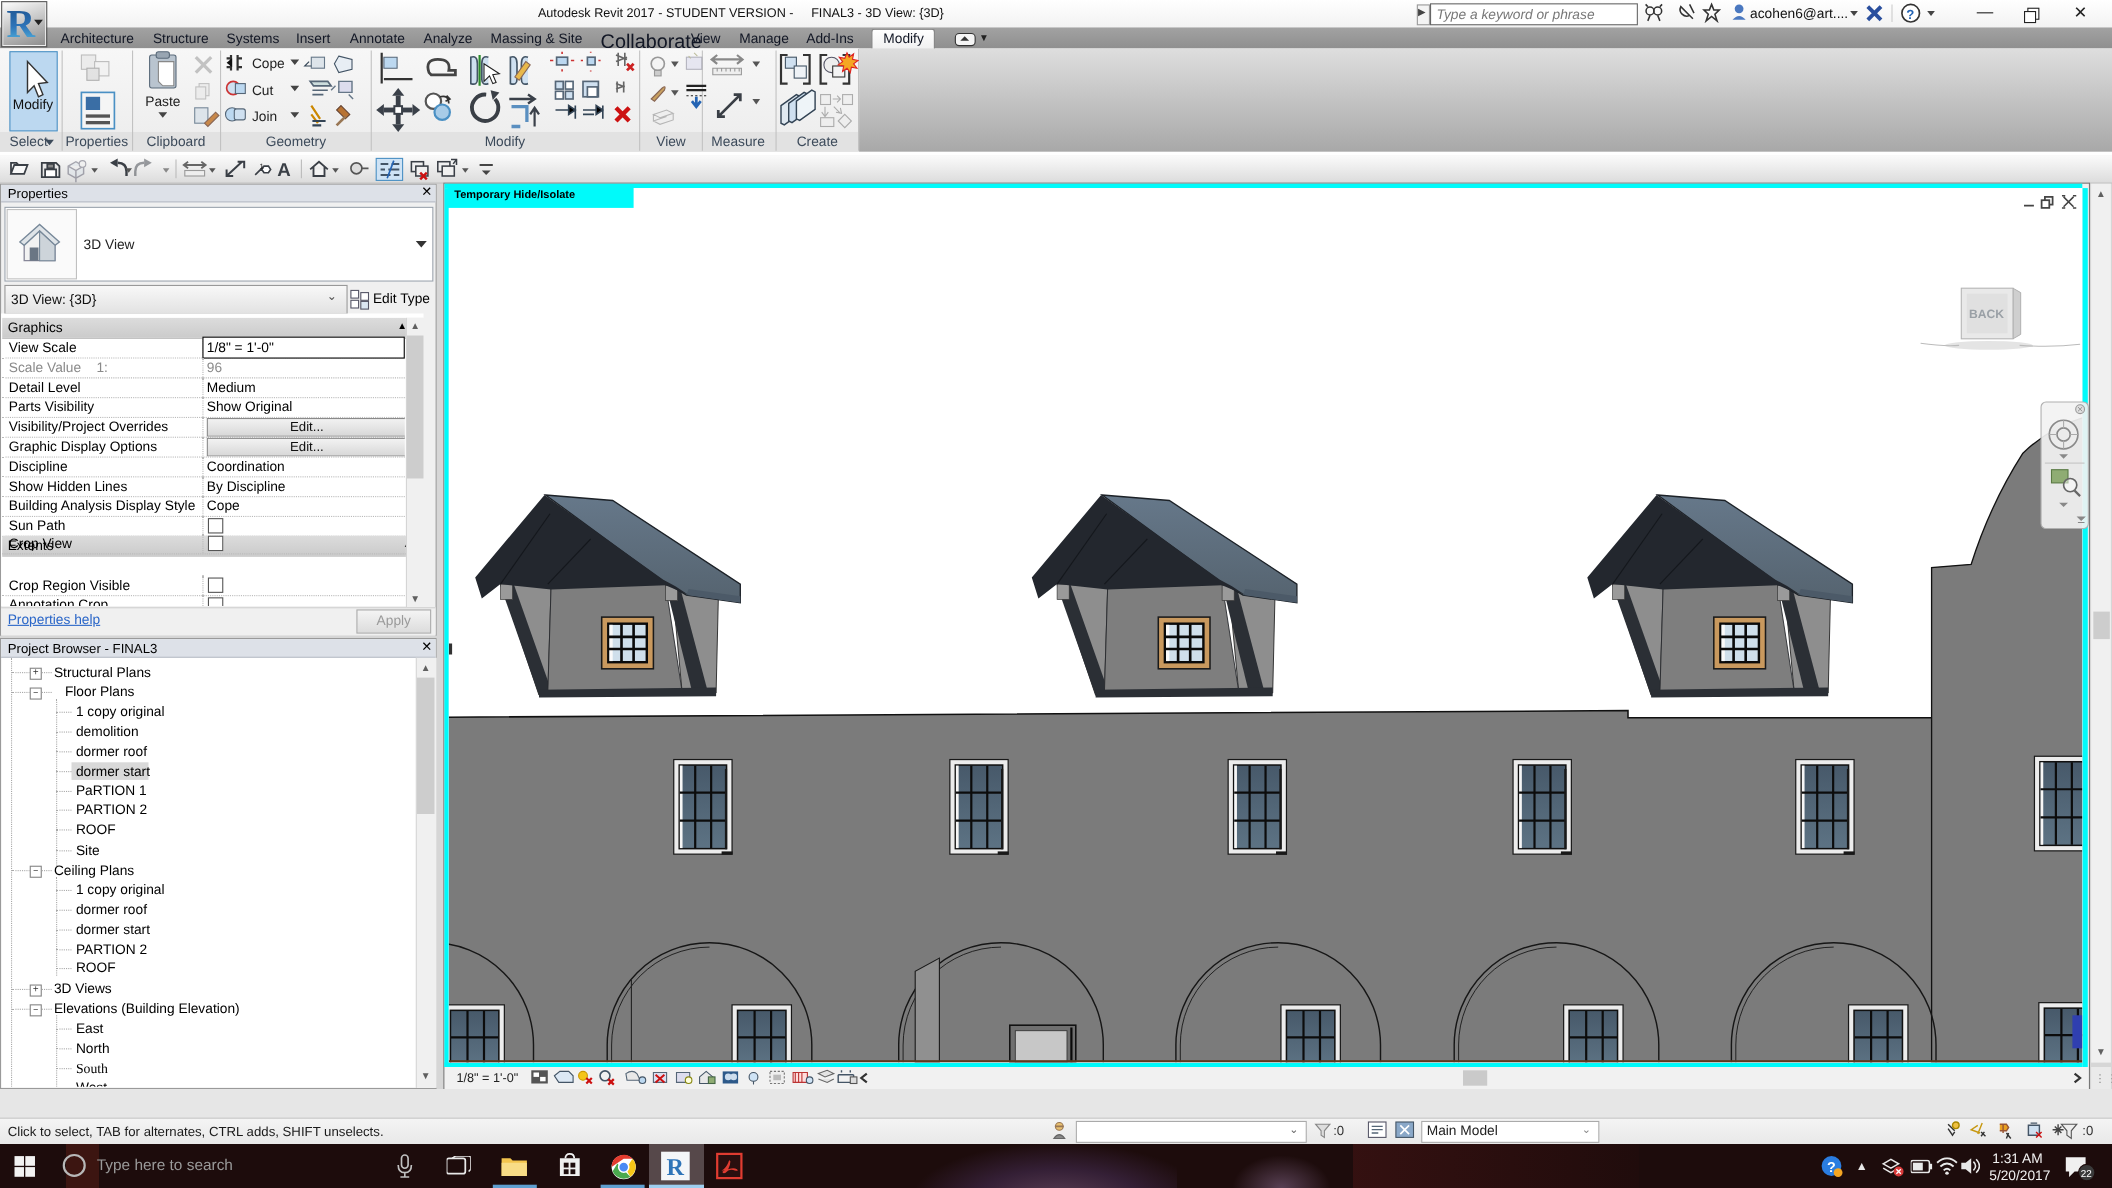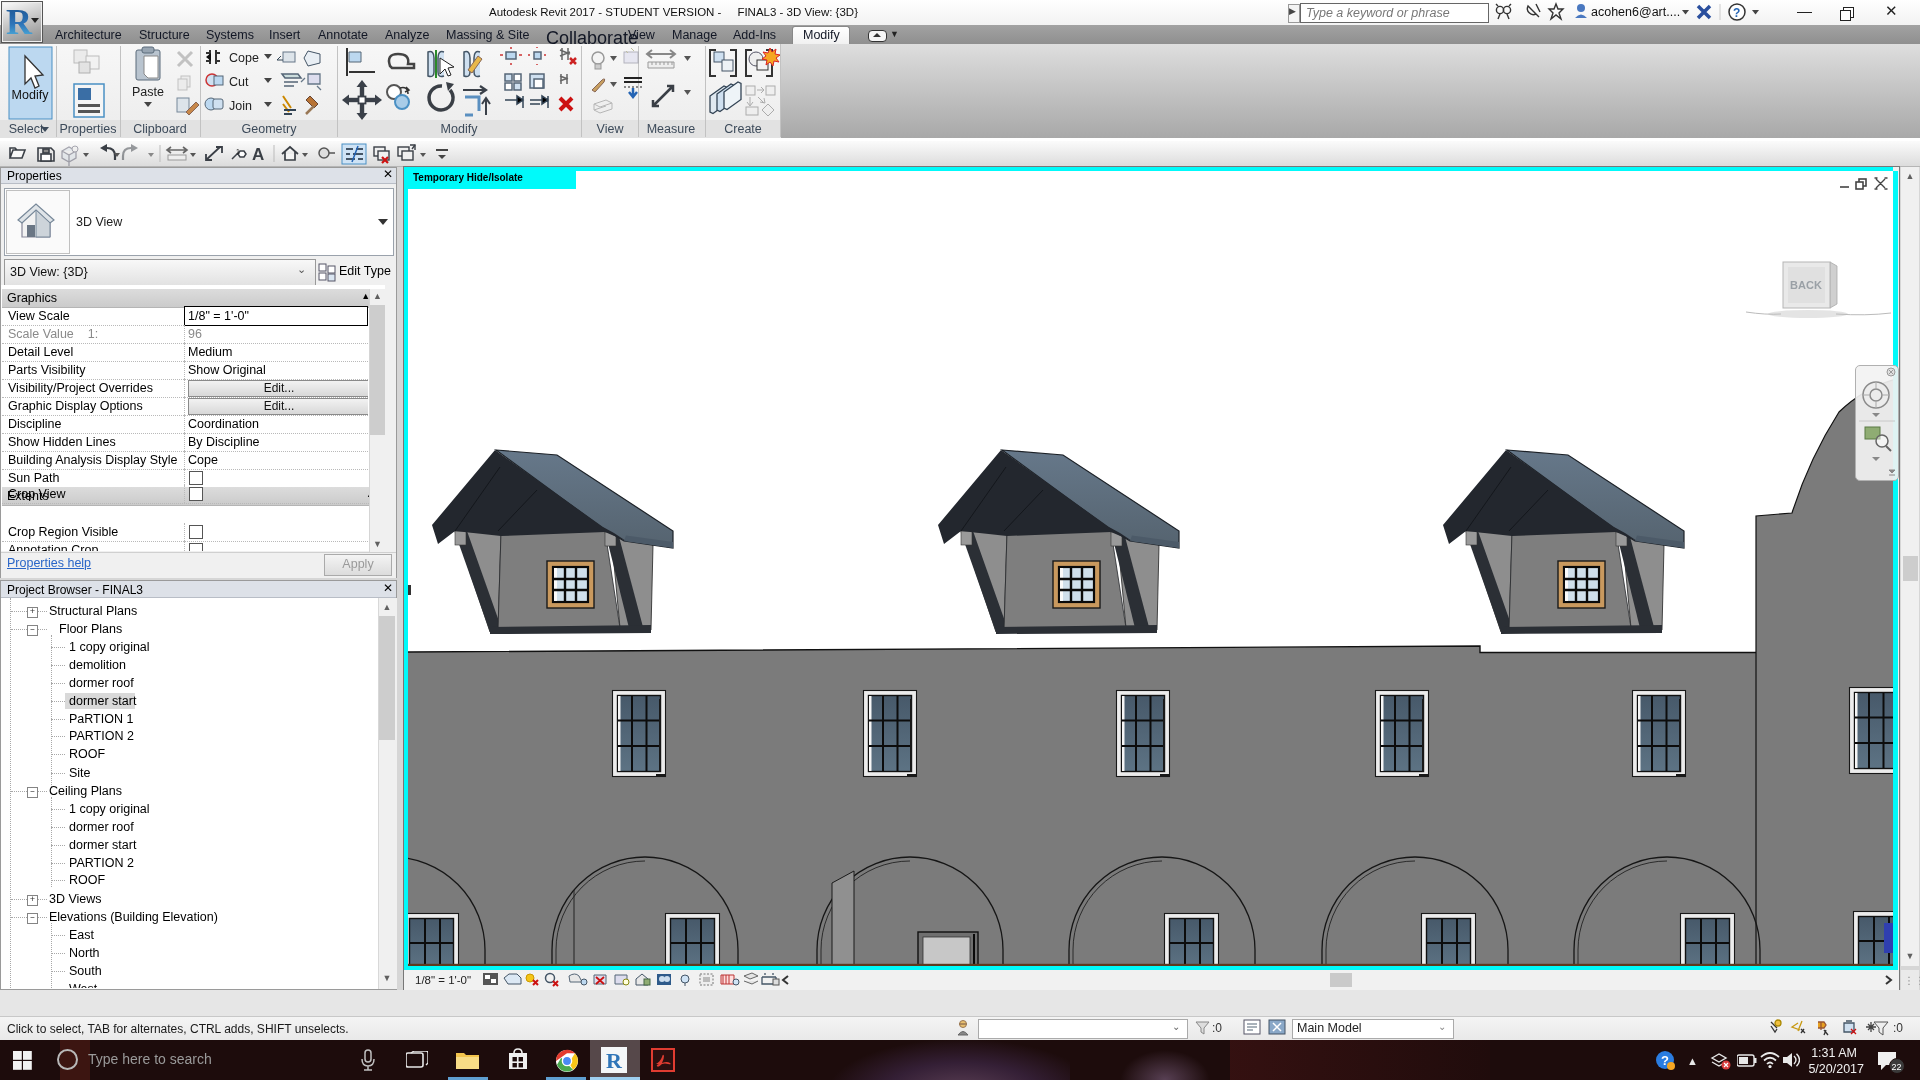--- a/index.html
+++ b/index.html
@@ -490,21 +490,21 @@
   <div class="hstub" style="left:10px;top:319px;width:16px;"></div>
         <div class="tbox" style="top:315px;">–</div>
         <div class="hstub" style="left:37px;top:319px;width:9px;"></div>
         <div class="titem" style="left:48px;top:312px;">Elevations (Building Elevation)</div>
   <div class="abs" style="left:50px;top:325px;width:1px;height:65px;border-left:1px dotted #a8a8a8;"></div>
   <div class="hstub" style="left:50px;top:337px;width:14px;"></div>
         <div class="titem" style="left:68px;top:330px;">East</div>
   <div class="hstub" style="left:50px;top:355px;width:14px;"></div>
         <div class="titem" style="left:68px;top:348px;">North</div>
   <div class="hstub" style="left:50px;top:373px;width:14px;"></div>
-        <div class="titem" style="left:68px;top:366px;">South</div>
+        <div class="titem" style="left:68px;top:366px;font-family:Liberation Serif, serif;">South</div>
   <div class="titem" style="left:68px;top:384px;">West</div>
 </div>
 
 <div class="abs" style="left:378px;top:598px;width:18px;height:391px;background:#f0f0f0;border-left:1px solid #d8d8d8;"></div>
 <div class="abs" style="left:379px;top:600px;width:16px;height:15px;color:#606060;font-size:9px;text-align:center;line-height:15px;">▲</div>
 <div class="abs" style="left:379px;top:971px;width:16px;height:15px;color:#606060;font-size:9px;text-align:center;line-height:15px;">▼</div>
 <div class="abs" style="left:379px;top:616px;width:16px;height:124px;background:#cdcdcd;"></div>
 </div>
 
 <div id="viewport">

